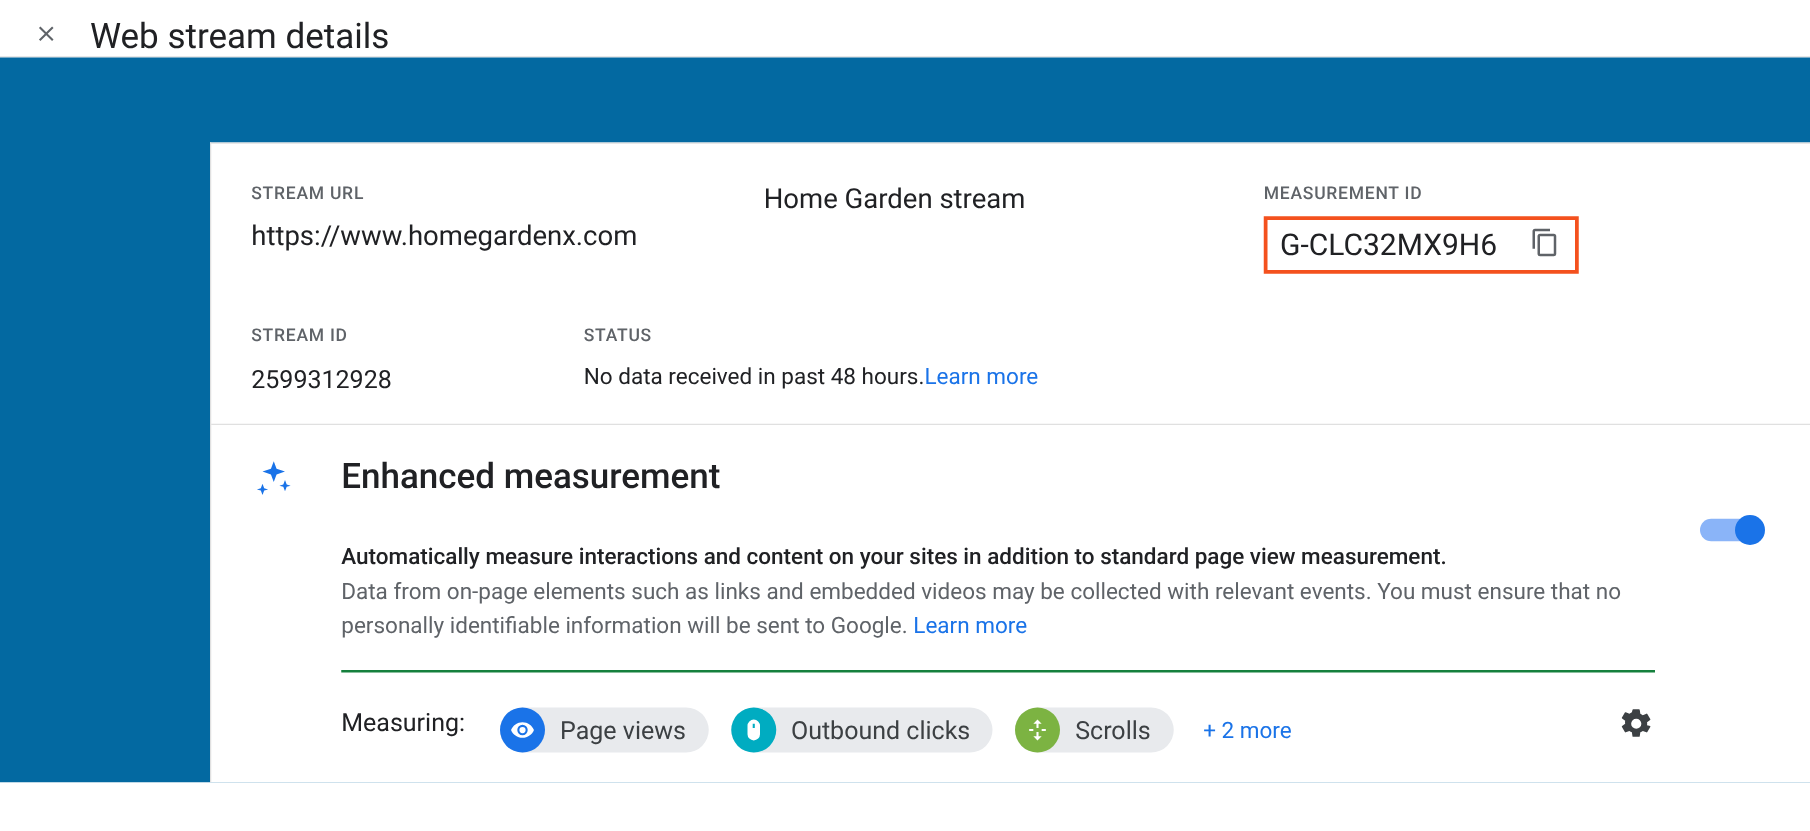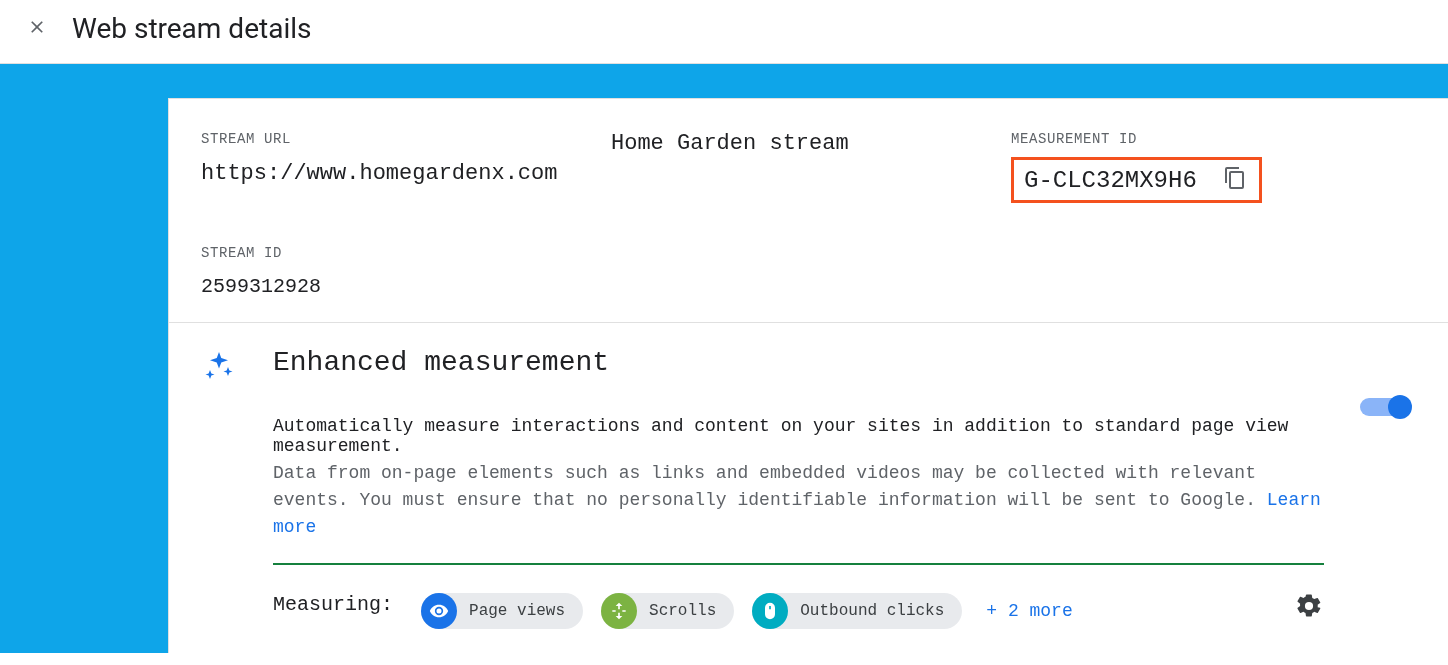--- a/index.html
+++ b/index.html
@@ -5,44 +5,43 @@
   * { box-sizing: border-box; margin: 0; padding: 0; }
   body {
     font-family: "Google Sans", Roboto, Arial, sans-serif;
     background: #fff;
     color: #202124;
     width: 1448px;
   }
   .header {
     display: flex;
     align-items: center;
-    padding: 12px 24px 18px 24px;
+    padding: 12px 24px 0 24px;
     border-bottom: 1px solid #e0e0e0;
     background: #fff;
   }
   .close-btn {
     width: 26px;
     height: 26px;
     display: flex;
     align-items: center;
     justify-content: center;
     margin-right: 22px;
     cursor: pointer;
     color: #5f6368;
   }
   .close-btn svg { width: 20px; height: 20px; }
   .header-title {
     font-size: 28px;
     font-weight: 400;
     color: #202124;
   }
   .page-body {
-    background: #0ea5e9;
-    padding: 34px 0 0 0;
-    font-family: Liberation Mono, monospace;
+    background: #0369a1;
+    padding: 68px 0 0 0;
   }
   .card {
     background: #fff;
     margin-left: 168px;
     border: 1px solid #e0e0e0;
     border-right: none;
     border-bottom: none;
   }
   .card-top {
     padding: 32px 32px 24px 32px;
@@ -199,21 +198,21 @@
     align-items: center;
     justify-content: center;
     color: #fff;
     flex-shrink: 0;
   }
   .chip-icon svg { width: 20px; height: 20px; }
   .chip-blue { background: #1a73e8; }
   .chip-green { background: #7cb342; }
   .chip-cyan { background: #00acc1; }
   .chip-label {
-    font-size: 16px;
+    font-size: 20px;
     color: #3c4043;
     margin-left: 12px;
   }
   .more-link {
     color: #1a73e8;
     font-size: 18px;
     cursor: pointer;
     margin-left: 6px;
   }
   .gear {
@@ -267,20 +266,26 @@
             </span>
           </div>
         </div>
       </div>
 
       <div class="row2">
         <div class="col-streamid">
           <div class="label">STREAM ID</div>
           <div class="value" style="font-size:20px">2599312928</div>
         </div>
+        <div class="col-status">
+          <div class="label">STATUS</div>
+          <div>
+            <span class="status-text">No data received in past 48 hours.</span><span class="learn-link">Learn more</span>
+          </div>
+        </div>
       </div>
     </div>
 
     <div class="divider"></div>
 
     <div class="enhanced">
       <div class="sparkle">
         <svg viewBox="0 0 24 24">
             <path fill="currentColor" d="M12 2l1.5 4L18 7.5 13.5 9 12 13l-1.5-4L6 7.5 10.5 6 12 2zm6 10l.9 2.4L21 15l-2.1.6L18 18l-.9-2.4L15 15l2.1-.6L18 12zM6 14l.9 2.4L9 17l-2.1.6L6 20l-.9-2.4L3 17l2.1-.6L6 14z"></path>
           </svg>
@@ -302,37 +307,37 @@
             <div class="chip">
               <div class="chip-icon chip-blue">
                 <svg viewBox="0 0 24 24">
                     <path fill="currentColor" d="M12 4.5C7 4.5 2.7 7.6 1 12c1.7 4.4 6 7.5 11 7.5s9.3-3.1 11-7.5C21.3 7.6 17 4.5 12 4.5zm0 12.5a5 5 0 1 1 0-10 5 5 0 0 1 0 10zm0-8a3 3 0 1 0 0 6 3 3 0 0 0 0-6z"></path>
                   </svg>
               </div>
               <span class="chip-label">Page views</span>
             </div>
 
             <div class="chip">
+              <div class="chip-icon chip-cyan">
+                <svg viewBox="0 0 24 24">
+                    <path fill="currentColor" d="M12 2a6 6 0 0 0-6 6v8a6 6 0 0 0 12 0V8a6 6 0 0 0-6-6zm-1 4h2v4h-2V6z"></path>
+                  </svg>
+              </div>
+              <span class="chip-label">Outbound clicks</span>
+            </div>
+
+            <div class="chip">
               <div class="chip-icon chip-green">
                 <svg viewBox="0 0 24 24">
                     <path fill="currentColor" d="M12 2l4 4h-3v4h-2V6H8l4-4zm0 20l-4-4h3v-4h2v4h3l-4 4zM4 11h4v2H4v-2zm12 0h4v2h-4v-2z"></path>
                   </svg>
               </div>
               <span class="chip-label">Scrolls</span>
             </div>
 
-            <div class="chip">
-              <div class="chip-icon chip-cyan">
-                <svg viewBox="0 0 24 24">
-                    <path fill="currentColor" d="M12 2a6 6 0 0 0-6 6v8a6 6 0 0 0 12 0V8a6 6 0 0 0-6-6zm-1 4h2v4h-2V6z"></path>
-                  </svg>
-              </div>
-              <span class="chip-label">Outbound clicks</span>
-            </div>
-
             <span class="more-link">+ 2 more</span>
           </div>
 
           <div class="gear">
             <span>
               <svg viewBox="0 0 24 24">
                   <path fill="currentColor" d="M19.4 13a7.5 7.5 0 0 0 .1-1 7.5 7.5 0 0 0-.1-1l2.1-1.6a.5.5 0 0 0 .1-.7l-2-3.4a.5.5 0 0 0-.6-.2l-2.5 1a7.3 7.3 0 0 0-1.7-1l-.4-2.6a.5.5 0 0 0-.5-.4h-4a.5.5 0 0 0-.5.4L9 4.1a7.3 7.3 0 0 0-1.7 1l-2.5-1a.5.5 0 0 0-.6.2l-2 3.4a.5.5 0 0 0 .1.7L4.4 10a7.5 7.5 0 0 0-.1 1 7.5 7.5 0 0 0 .1 1l-2.1 1.6a.5.5 0 0 0-.1.7l2 3.4a.5.5 0 0 0 .6.2l2.5-1a7.3 7.3 0 0 0 1.7 1l.4 2.6a.5.5 0 0 0 .5.4h4a.5.5 0 0 0 .5-.4l.4-2.6a7.3 7.3 0 0 0 1.7-1l2.5 1a.5.5 0 0 0 .6-.2l2-3.4a.5.5 0 0 0-.1-.7L19.4 13zM12 15.5A3.5 3.5 0 1 1 15.5 12 3.5 3.5 0 0 1 12 15.5z"></path>
                 </svg>
             </span>
           </div>

